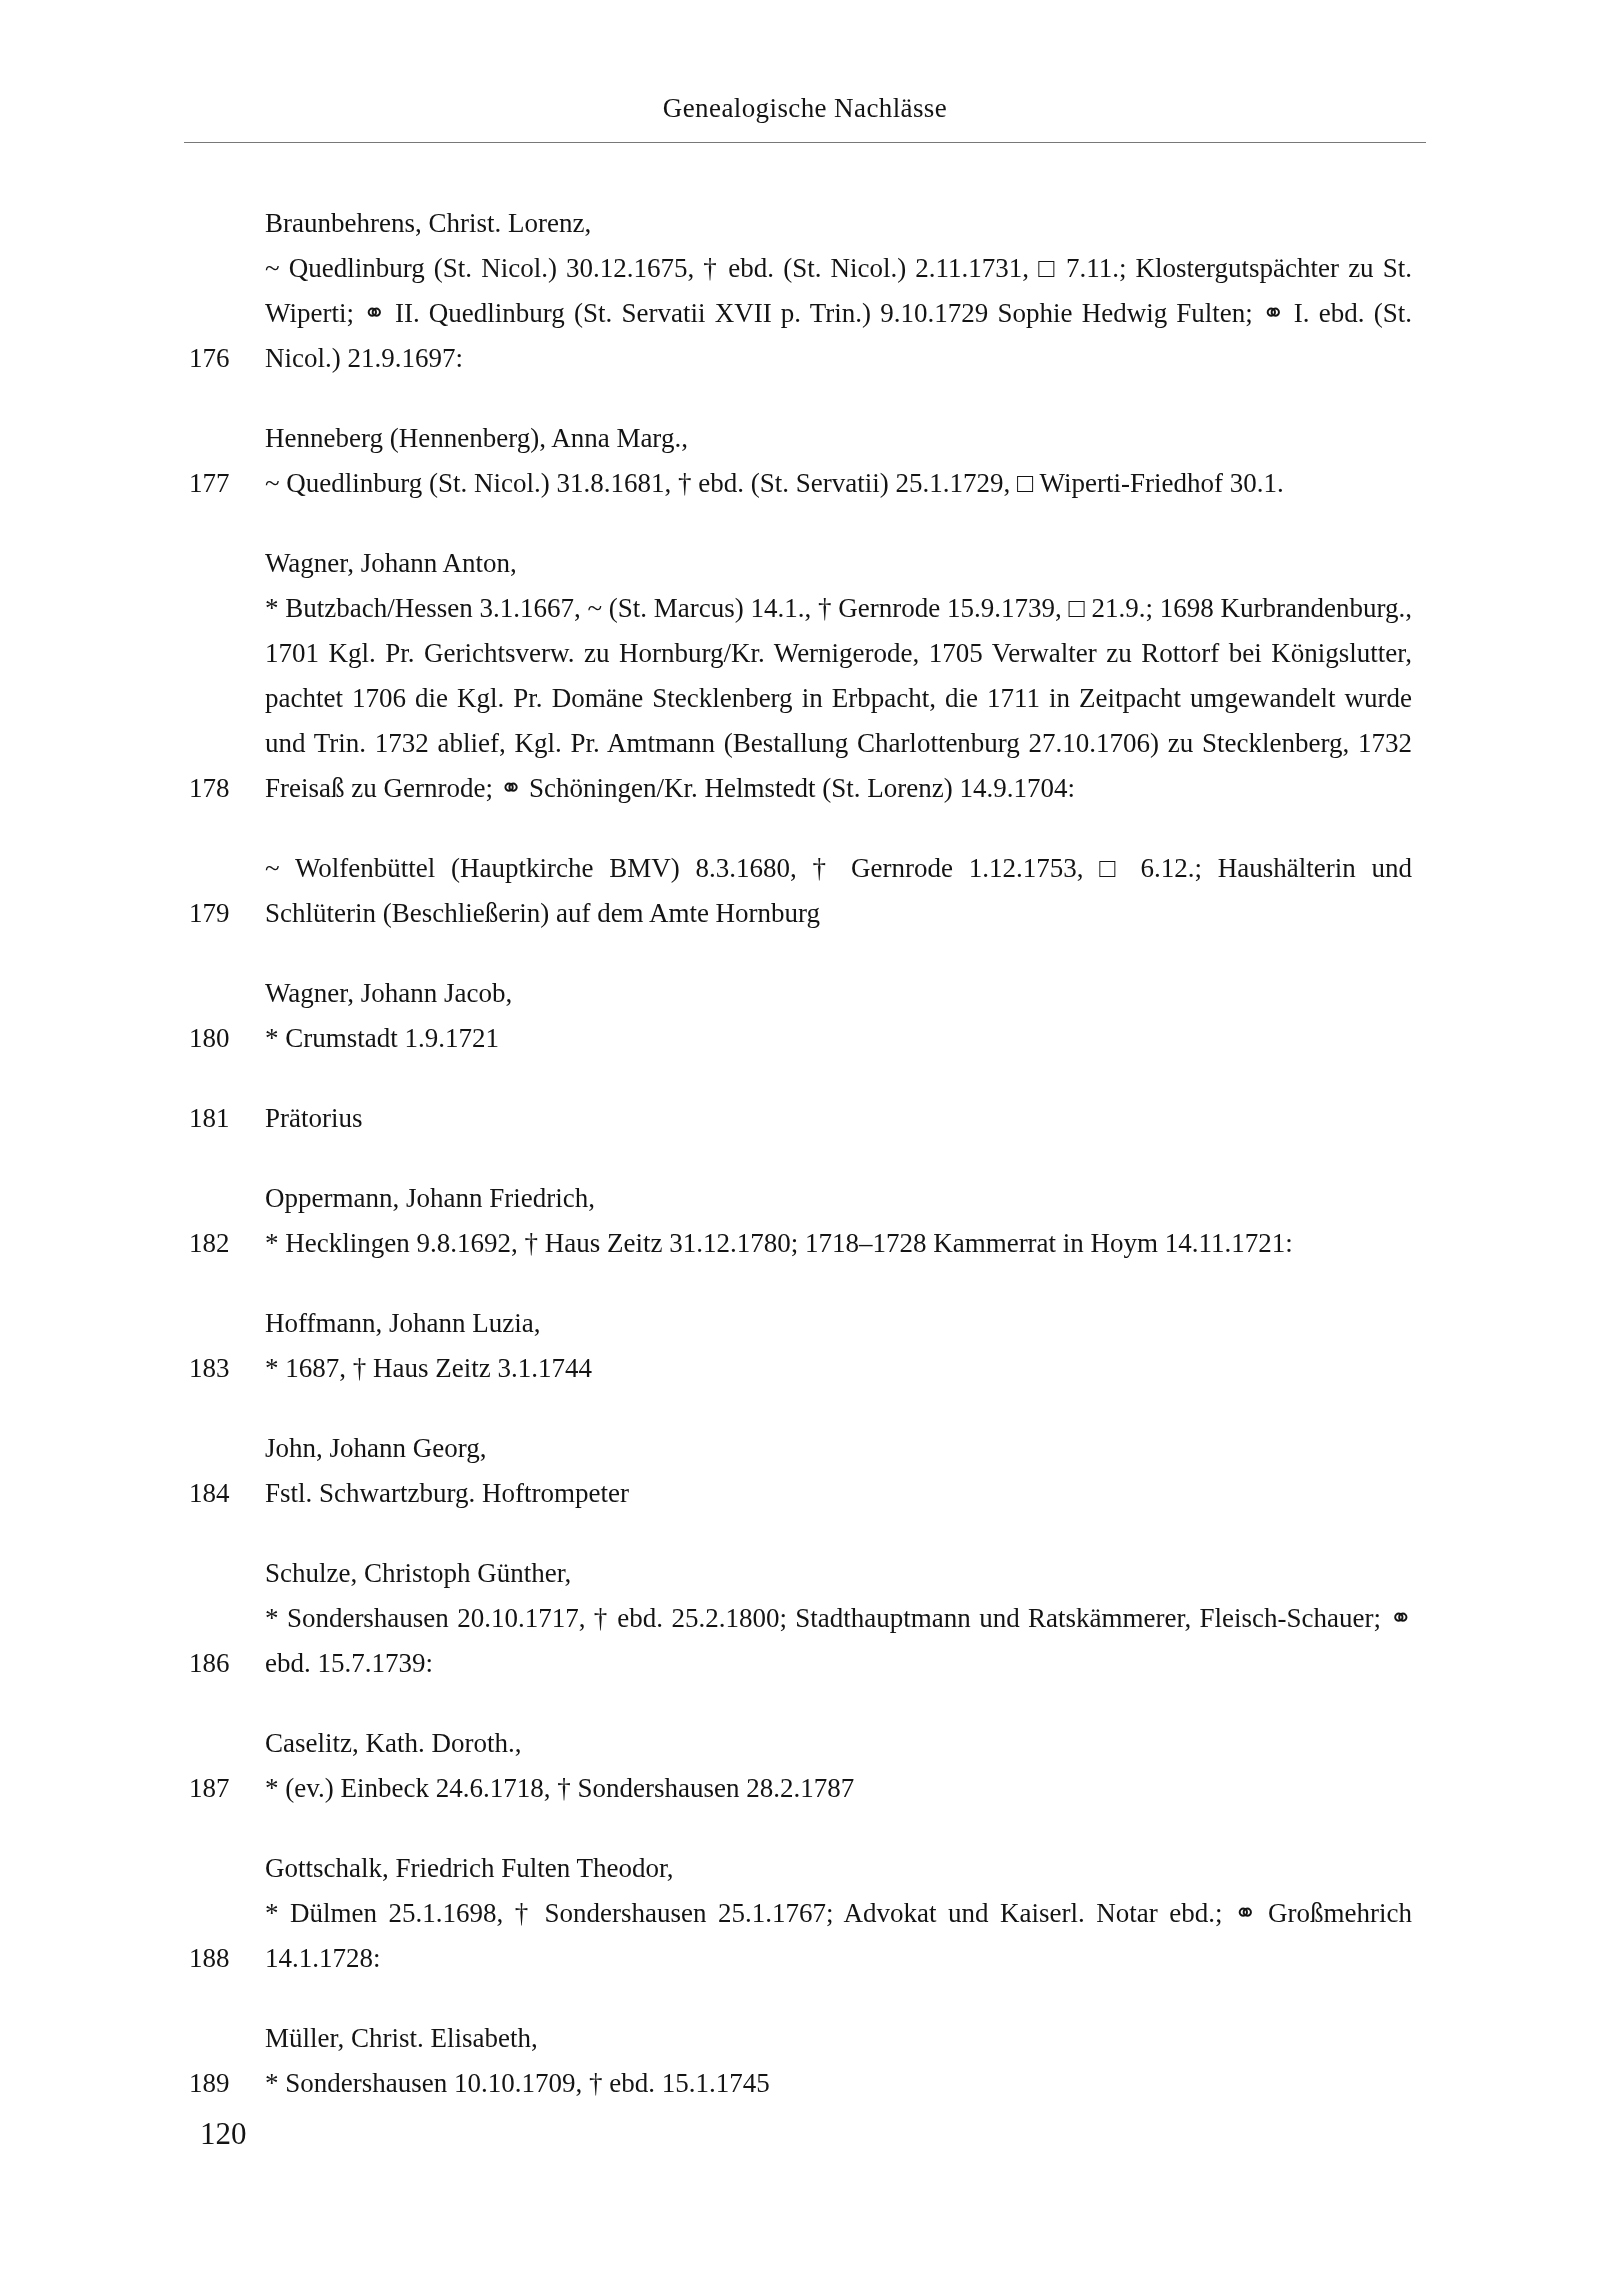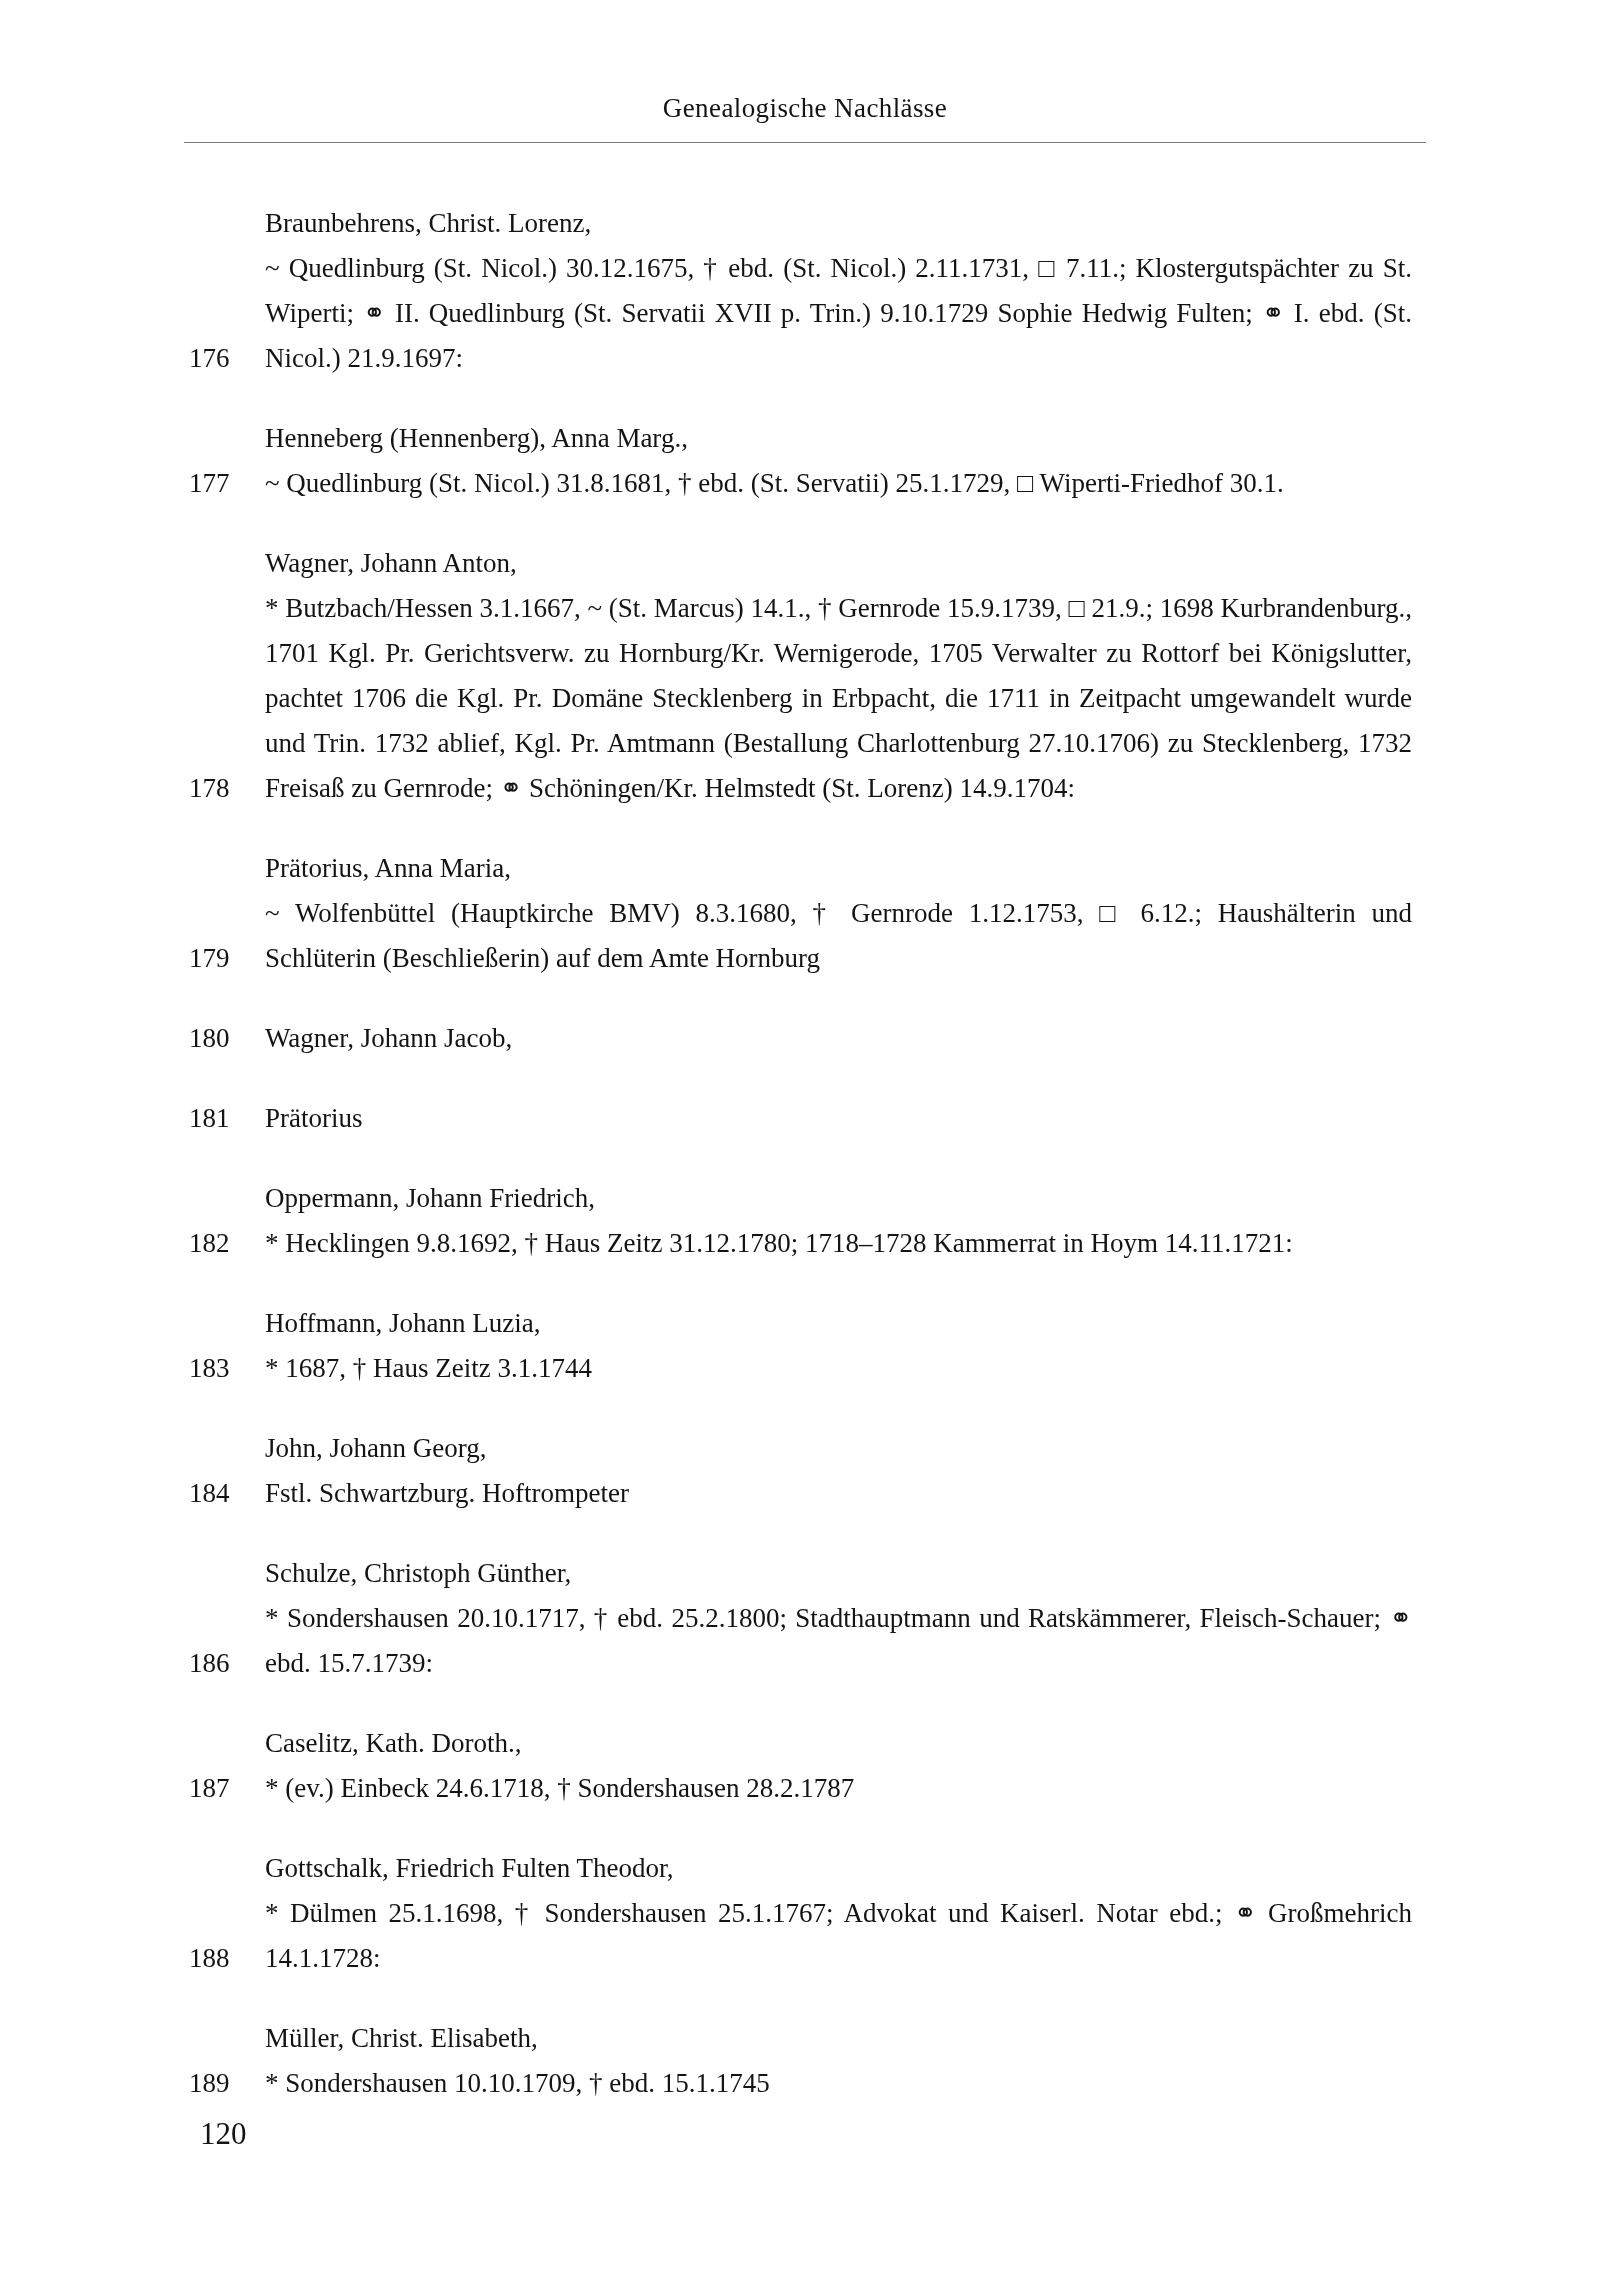--- a/index.html
+++ b/index.html
@@ -92,29 +92,29 @@
     <div class="entry-number">178</div>
     <div class="entry-body">
       <div class="entry-name">Wagner, Johann Anton,</div>
       <div class="entry-details">* Butzbach/Hessen 3.1.1667, ~ (St. Marcus) 14.1., † Gernrode 15.9.1739, □ 21.9.; 1698 Kurbrandenburg., 1701 Kgl. Pr. Gerichtsverw. zu Hornburg/Kr. Wernigerode, 1705 Verwalter zu Rottorf bei Königslutter, pachtet 1706 die Kgl. Pr. Domäne Stecklenberg in Erbpacht, die 1711 in Zeitpacht umgewandelt wurde und Trin. 1732 ablief, Kgl. Pr. Amtmann (Bestallung Charlottenburg 27.10.1706) zu Stecklenberg, 1732 Freisaß zu Gernrode; ⚭ Schöningen/Kr. Helmstedt (St. Lorenz) 14.9.1704:</div>
     </div>
   </div>
 
   <div class="entry">
     <div class="entry-number">179</div>
     <div class="entry-body">
-      <div class="entry-name">Prätorius, Anna Maria,</div>
       <div class="entry-details">~ Wolfenbüttel (Hauptkirche BMV) 8.3.1680, † Gernrode 1.12.1753, □ 6.12.; Haushälterin und Schlüterin (Beschließerin) auf dem Amte Hornburg</div>
     </div>
   </div>
 
   <div class="entry">
     <div class="entry-number">180</div>
     <div class="entry-body">
       <div class="entry-name">Wagner, Johann Jacob,</div>
+      <div class="entry-details">* Crumstadt 1.9.1721</div>
     </div>
   </div>
 
   <div class="entry">
     <div class="entry-number">181</div>
     <div class="entry-body">
       <div class="entry-name">Prätorius</div>
 
     </div>
   </div>

